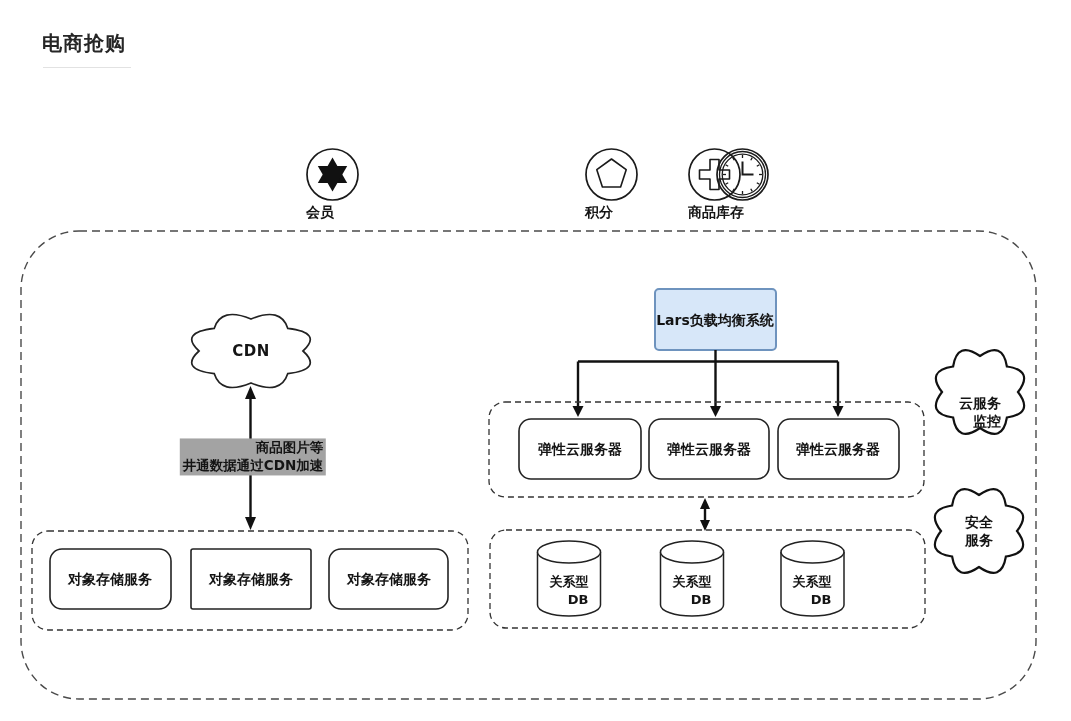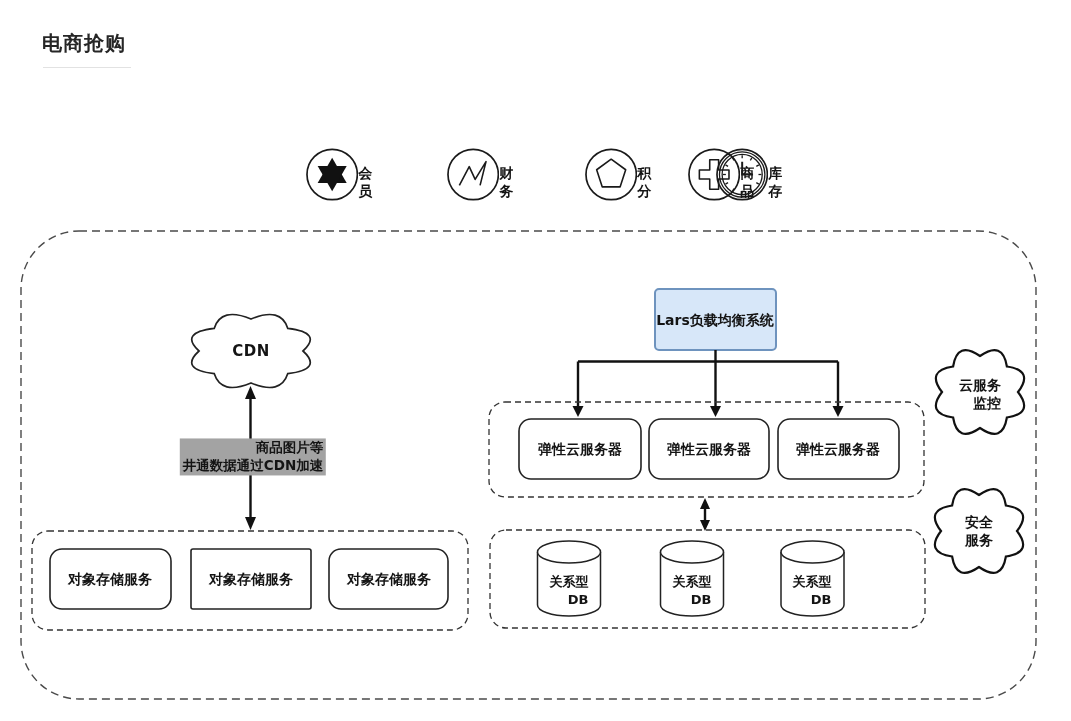--- a/index.html
+++ b/index.html
@@ -1,20 +1,20 @@
 <!DOCTYPE html>
 <html><head>
 <meta charset="utf-8">
 <style>
   html,body{margin:0;padding:0;background:#ffffff;}
   body{width:1071px;height:721px;overflow:hidden;font-family:"DejaVu Sans","Liberation Sans",sans-serif;}
   .canvas{position:relative;width:1071px;height:721px;background:#fff;}
   .page-title{position:absolute;left:42px;top:30px;margin:0;font-size:20px;font-weight:bold;color:#262626;letter-spacing:1px;}
   .title-rule{position:absolute;left:43px;top:67px;width:88px;height:1px;background:#e2e2e2;}
-  .svc{position:absolute;top:148px;width:80px;display:flex;flex-direction:row;align-items:flex-end;}
+  .svc{position:absolute;top:148px;width:80px;display:flex;flex-direction:column;align-items:flex-start;}
   .svc-label{font-size:14px;font-weight:bold;color:#141414;margin-top:3px;}
   .scene{position:absolute;left:0;top:0;}
   .lbl{position:absolute;transform:translate(-50%,-50%);font-weight:bold;font-size:14px;color:#141414;text-align:right;white-space:pre-line;line-height:1.3;}
   .cdn-lbl{font-size:15px;letter-spacing:.5px;}
   .note{background:#a3a3a3;padding:1px 3px;font-size:13.5px;}
   .db-lbl{font-size:13px;line-height:1.35;}
   svg{display:block;}
 </style>
 </head>
 <body>
@@ -24,27 +24,20 @@
   <h1 class="page-title">电商抢购</h1>
   <div class="title-rule"></div>
 
   <div class="svc" style="left:306px">
     <svg width="53" height="53" viewBox="-26.5 -26.5 53 53">
       <circle r="25.5" fill="none" stroke="#1a1a1a" stroke-width="1.7"></circle>
       <polygon points="0,-17 14.7,8.5 -14.7,8.5" fill="#111"></polygon>
       <polygon points="0,17 14.7,-8.5 -14.7,-8.5" fill="#111"></polygon>
     </svg>
     <div class="svc-label">会员</div>
-  </div>
-  <div class="svc" style="left:447px">
-    <svg width="53" height="53" viewBox="-26.5 -26.5 53 53">
-      <circle r="25.5" fill="none" stroke="#1a1a1a" stroke-width="1.7"></circle>
-      <polyline points="-14,11 -4,-8 2,5 13,-13 7,11" fill="none" stroke="#1a1a1a" stroke-width="1.6" stroke-linejoin="round"></polyline>
-    </svg>
-    <div class="svc-label">财务</div>
   </div>
   <div class="svc" style="left:585px">
     <svg width="53" height="53" viewBox="-26.5 -26.5 53 53">
       <circle r="25.5" fill="none" stroke="#1a1a1a" stroke-width="1.7"></circle>
       <polygon points="0,-15.5 14.7,-4.8 9.1,12.5 -9.1,12.5 -14.7,-4.8" fill="none" stroke="#1a1a1a" stroke-width="1.6" stroke-linejoin="round"></polygon>
     </svg>
     <div class="svc-label">积分</div>
   </div>
   <div class="svc" style="left:688px">
     <svg width="53" height="53" viewBox="-26.5 -26.5 53 53">
@@ -149,18 +142,18 @@
   <div class="lbl" style="left:251px;top:579px">对象存储服务</div>
   <div class="lbl" style="left:389px;top:579px">对象存储服务</div>
 
   <div class="lbl db-lbl" style="left:569px;top:591px">关系型
 DB</div>
   <div class="lbl db-lbl" style="left:692px;top:591px">关系型
 DB</div>
   <div class="lbl db-lbl" style="left:812px;top:591px">关系型
 DB</div>
 
-  <div class="lbl" style="left:980px;top:394px">云服务
+  <div class="lbl" style="left:980px;top:412px">云服务
 监控</div>
   <div class="lbl" style="left:979px;top:531px">安全
 服务</div>
 
 </div>
 
 </body></html>

